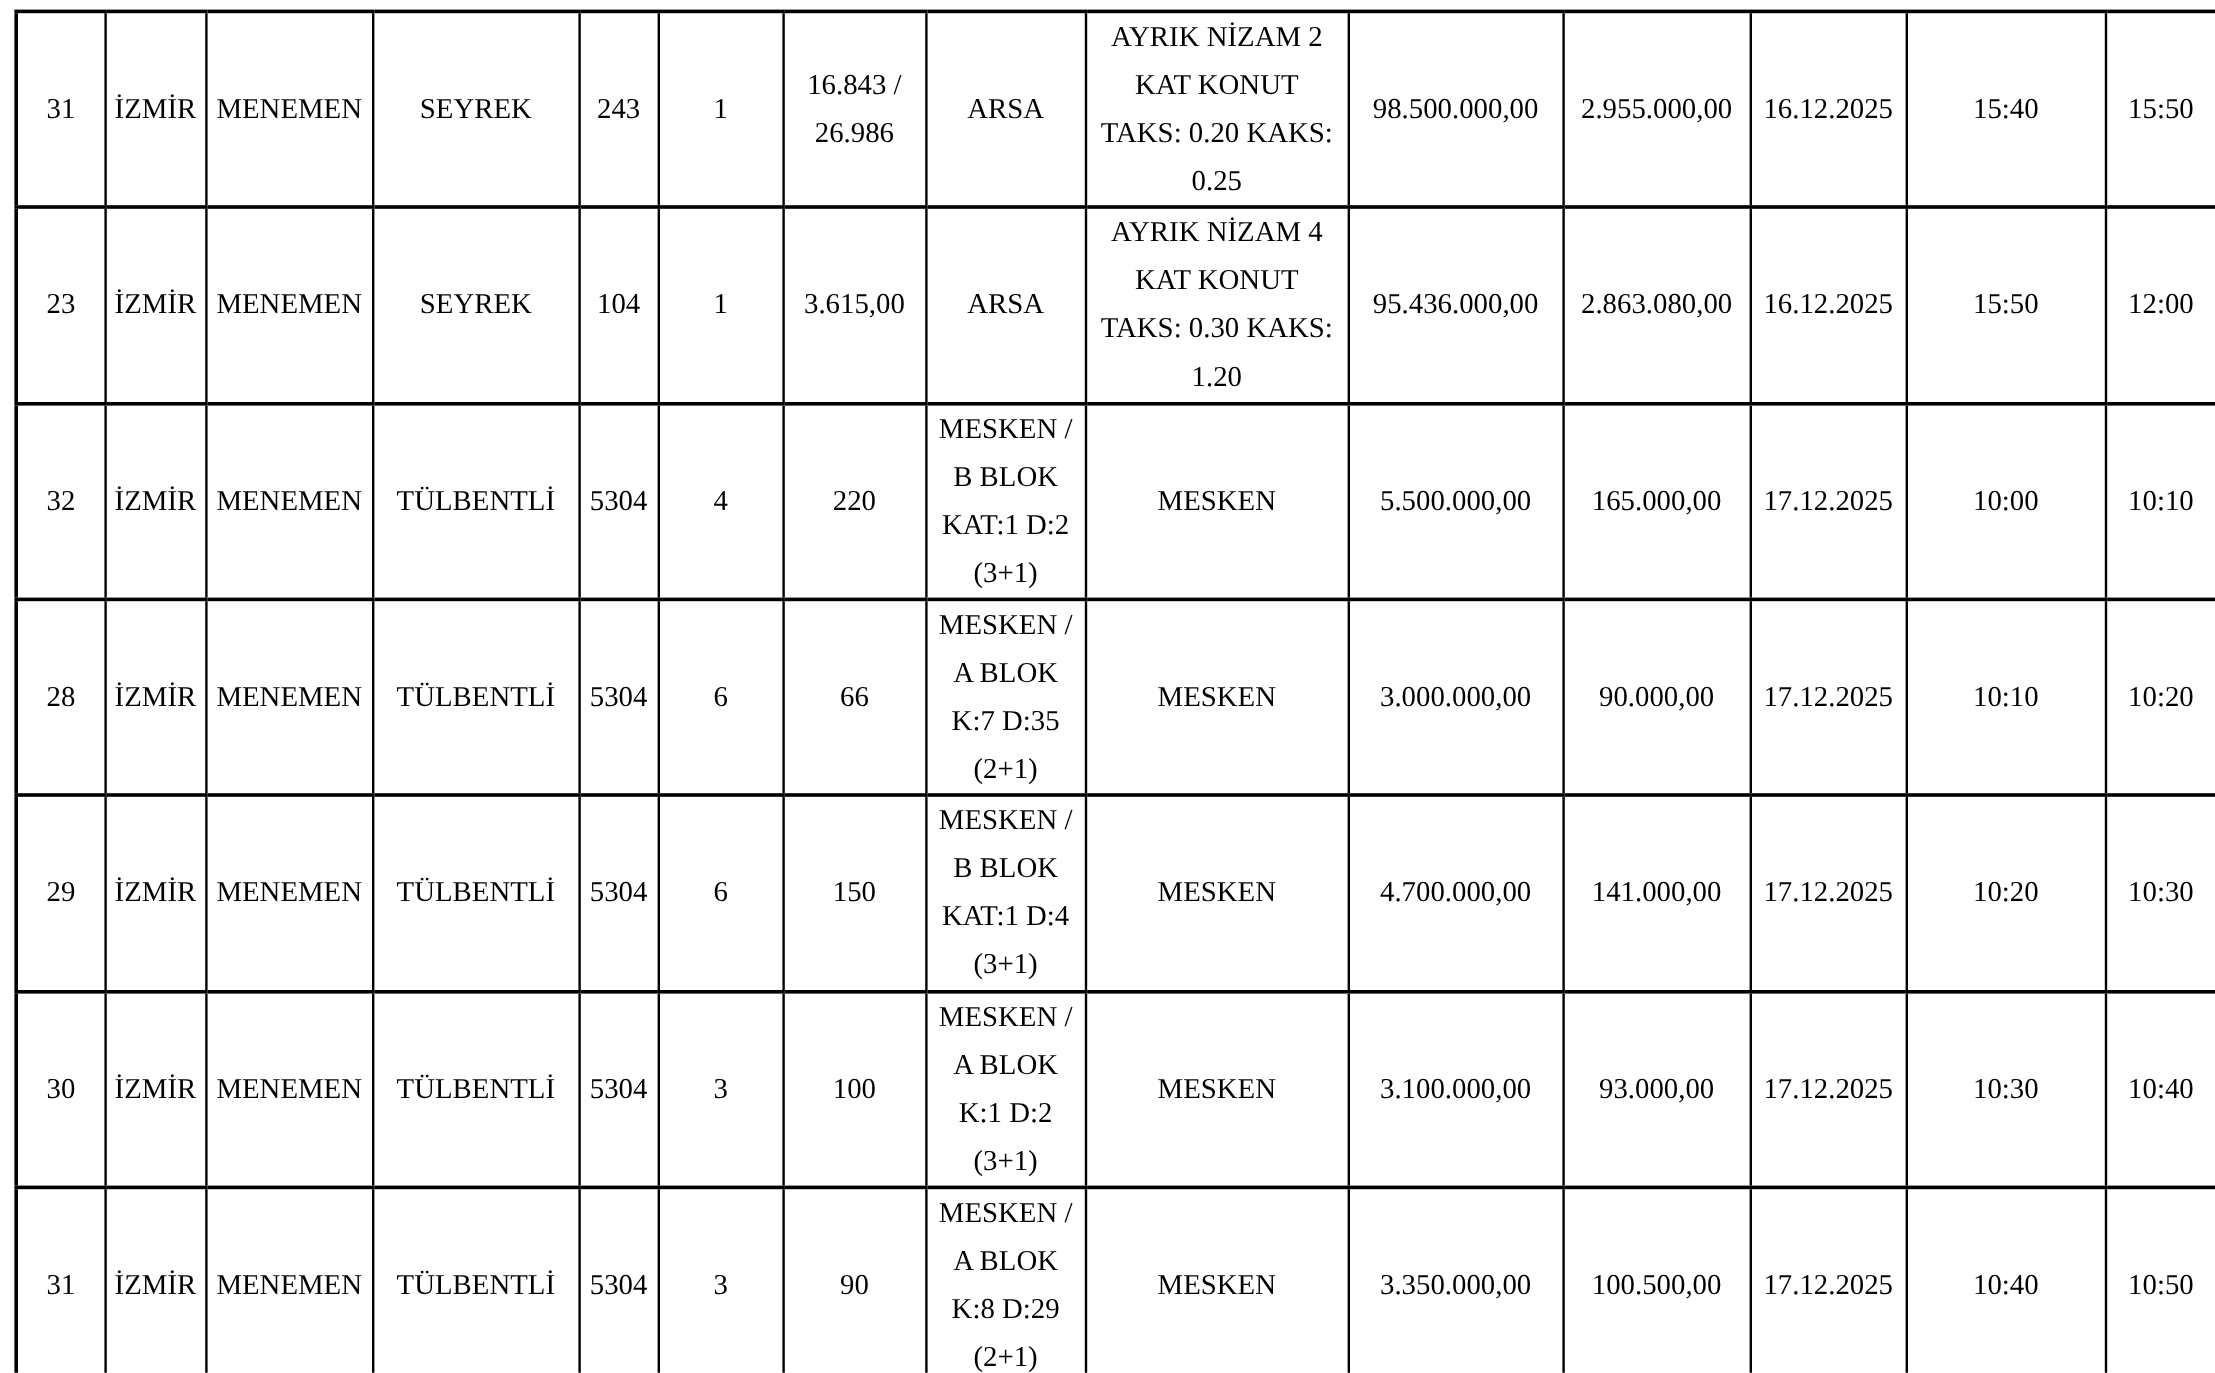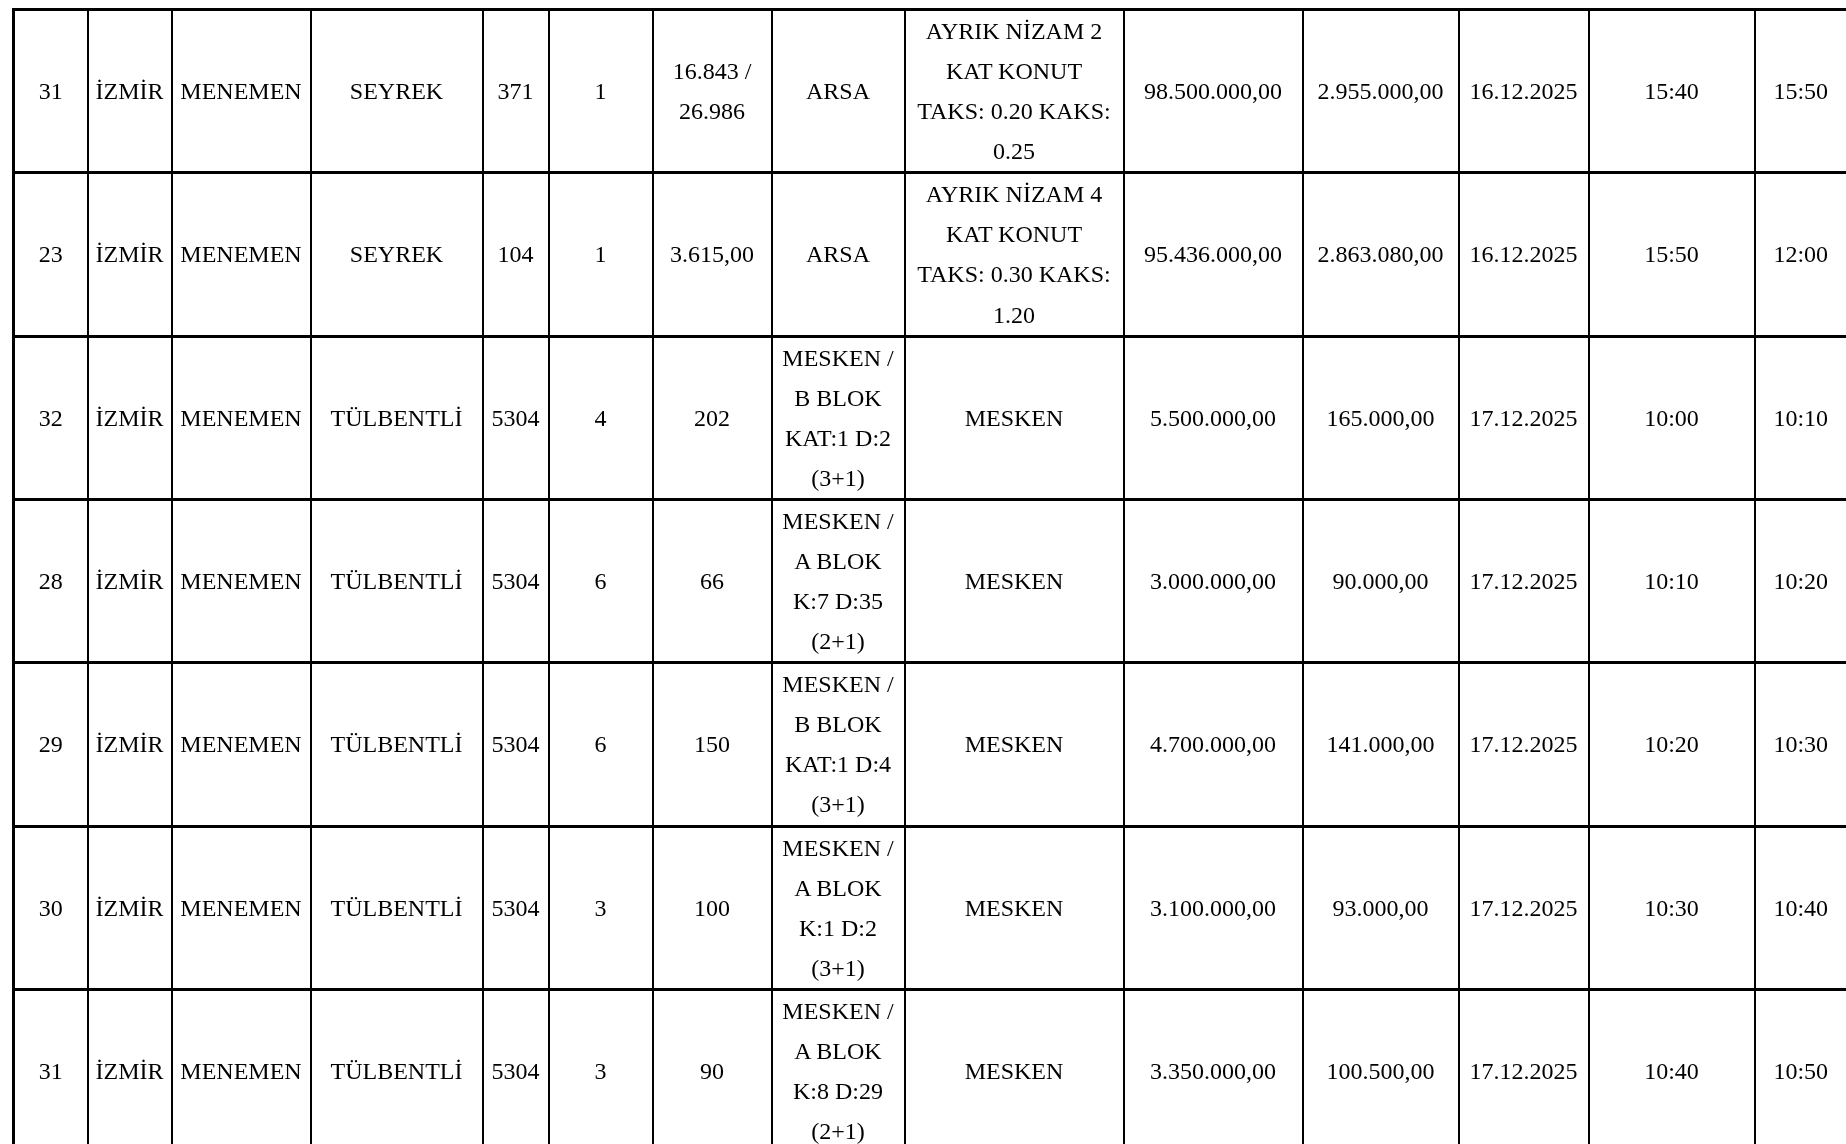--- a/index.html
+++ b/index.html
@@ -61,21 +61,21 @@
       <col style="width:130px">
       <col style="width:166px">
       <col style="width:93px">
     </colgroup>
     <tbody>
         <tr>
     <td>31</td>
     <td>İZMİR</td>
     <td>MENEMEN</td>
     <td>SEYREK</td>
-    <td>371</td>
+    <td>243</td>
     <td>1</td>
     <td>16.843 /
 26.986</td>
     <td>ARSA</td>
     <td>AYRIK NİZAM 2
 KAT KONUT
 TAKS: 0.20 KAKS:
 0.25</td>
     <td>98.500.000,00</td>
     <td>2.955.000,00</td>
@@ -102,21 +102,21 @@
     <td>15:50</td>
     <td>12:00</td>
   </tr>
         <tr>
     <td>32</td>
     <td>İZMİR</td>
     <td>MENEMEN</td>
     <td>TÜLBENTLİ</td>
     <td>5304</td>
     <td>4</td>
-    <td>202</td>
+    <td>220</td>
     <td>MESKEN /
 B BLOK
 KAT:1 D:2
 (3+1)</td>
     <td>MESKEN</td>
     <td>5.500.000,00</td>
     <td>165.000,00</td>
     <td>17.12.2025</td>
     <td>10:00</td>
     <td>10:10</td>

